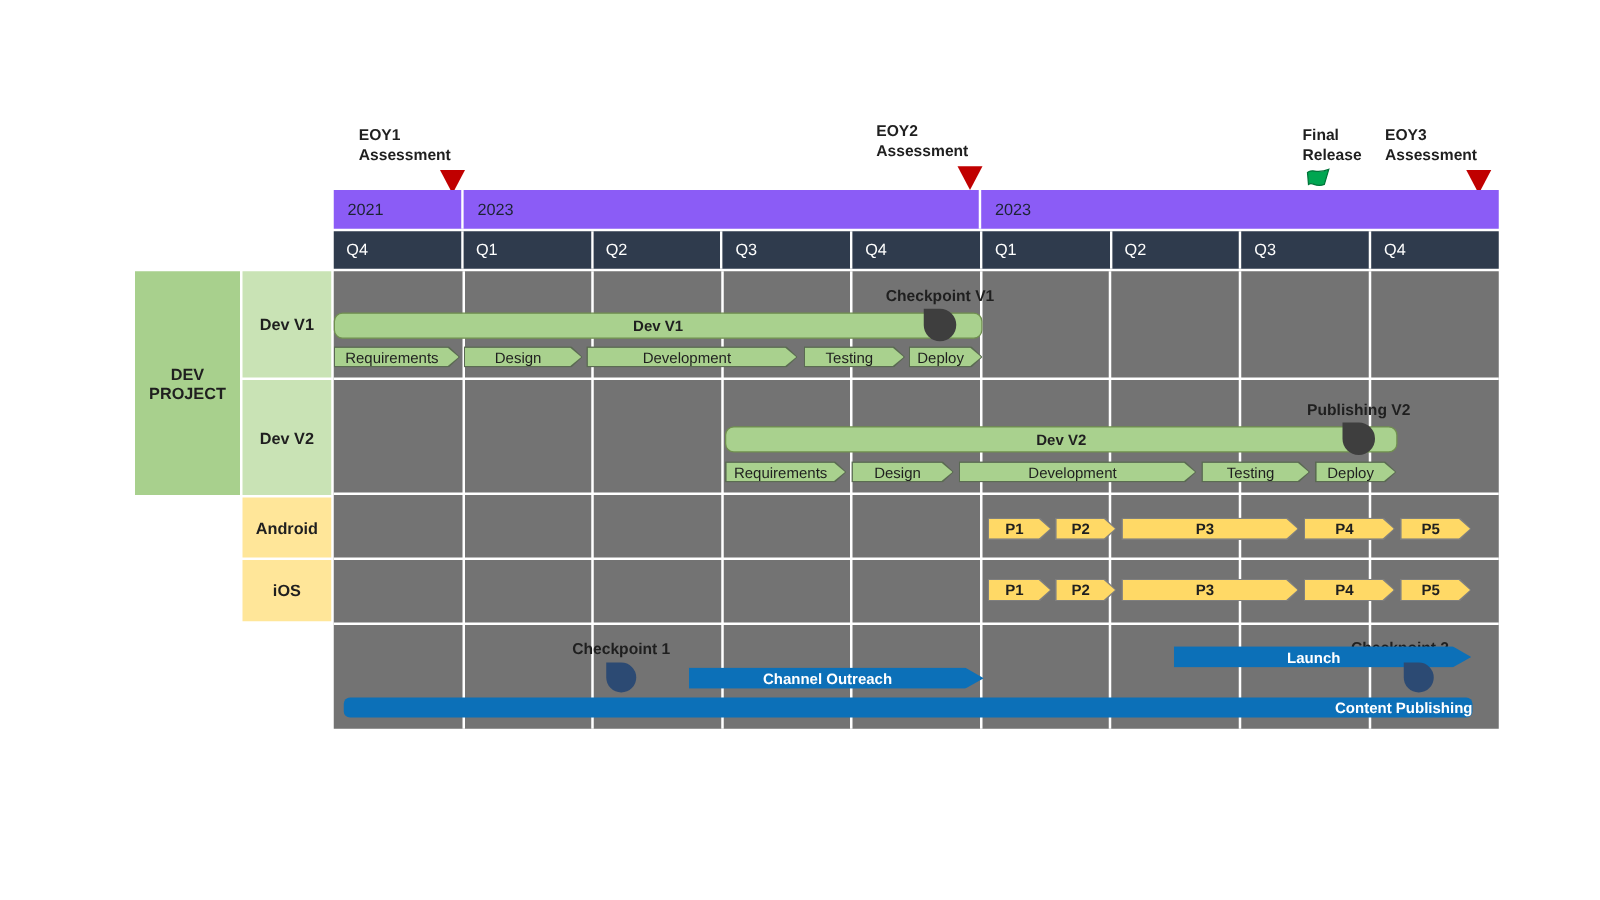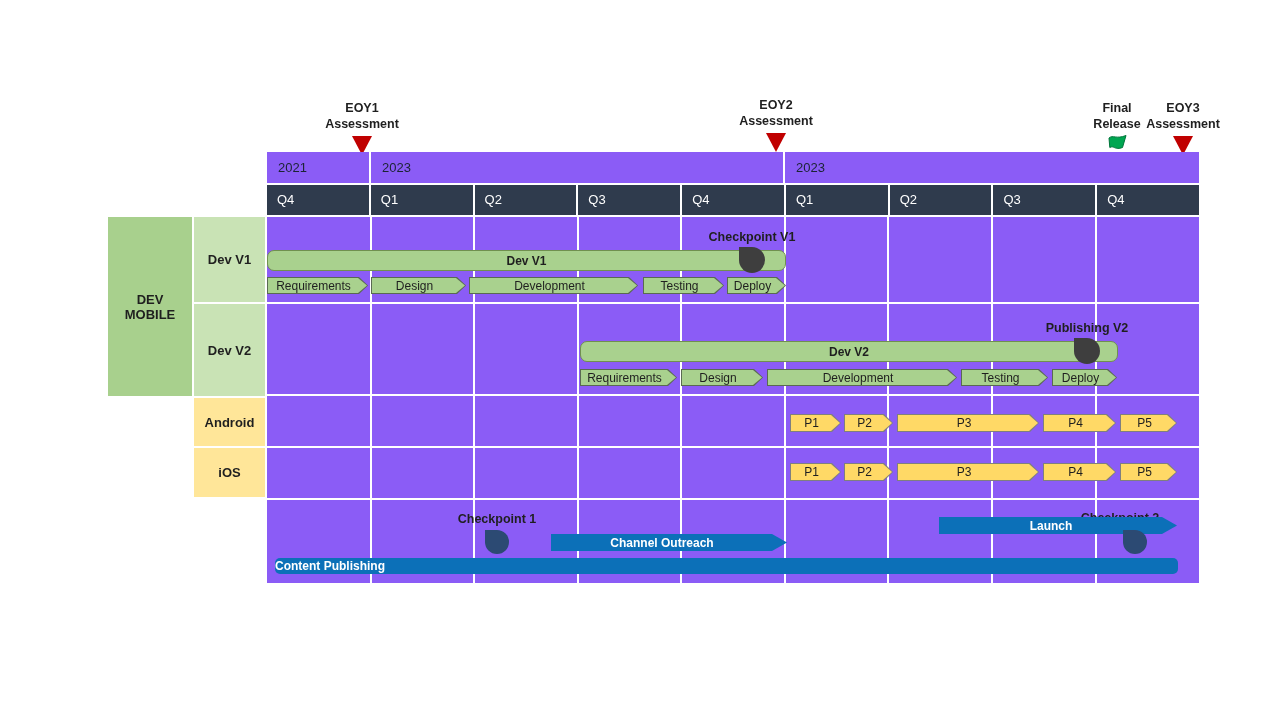--- a/index.html
+++ b/index.html
@@ -2,67 +2,67 @@
 <html><head>
 <meta charset="utf-8">
 <style>
   * { margin:0; padding:0; box-sizing:border-box; }
   html,body { background:#fff; }
   .stage {
     position:relative; width:1280px; height:720px; background:#ffffff;
     font-family:"Liberation Sans", sans-serif; overflow:hidden; color:#1f1f1f;
   }
   
-  .milestone { position:absolute; transform:translateX(-50%); text-align:center; width:150px; }
+  .milestone { position:absolute; transform:translateX(-50%); width:150px; }
   .milestone .mlabel { font-weight:bold; font-size:12.5px; line-height:16px; white-space:pre-line; color:#1f1f1f; }
   .tri { width:0; height:0; margin:4px auto 0; border-left:10px solid transparent;
          border-right:10px solid transparent; border-top:19px solid #C00000; }
   .flagwrap { margin-top:1px; height:24px; }
   
   .yearband { position:absolute; left:267px; top:152px; width:932px; height:31px; display:flex; }
   .ycell { background:#8b5cf6; color:#1b2433; font-size:13px; line-height:31px; padding-left:11px; }
   .ycell:not(:last-child){ border-right:2px solid #fff; }
   .qband { position:absolute; left:267px; top:185px; width:932px; height:30px; display:flex; }
   .qcell { flex:1; background:#2F3B4D; color:#fff; font-size:13px; line-height:30px; padding-left:10px; }
   .qcell:not(:last-child){ border-right:2px solid #fff; }
   
   .scell { position:absolute; display:flex; align-items:center; justify-content:center;
            font-weight:bold; font-size:13px; text-align:center; white-space:pre-line; }
   .green-group { background:#A8D08D; }
   .green-sub   { background:#C9E3B5; }
   .yellow-group{ background:#FFC000; }
   .yellow-sub  { background:#FFE699; }
   .blue-group  { background:#0F72BC; color:#fff; }
   
-  .chart { position:absolute; left:267px; top:217px; width:932px; height:366px; background:#8b5cf6; }
+  .chart { position:absolute; left:267px; top:217px; width:932px; height:366px; background:#737373; }
   .vgrid { position:absolute; top:0; width:2px; height:366px; background:#ffffff; }
   .hgrid { position:absolute; left:0; width:932px; height:2px; background:#ffffff; }
   
   .gbar { position:absolute; height:21px; background:#A9D18E; border:1px solid #70904f; border-radius:7px;
           display:flex; align-items:center; justify-content:center; font-weight:bold; font-size:12px; }
   .chk  { position:absolute; width:26px; height:26px; border-radius:0 50% 50% 50%; background:#3E3E3E; }
   .chk.mkt { width:24px; height:24px; background:#2C4A73; }
   .chklabel { position:absolute; width:160px; text-align:center; font-weight:bold; font-size:12.5px; }
   
   .chev { position:absolute; height:17px;
           --cp: polygon(0 0, calc(100% - 9px) 0, 100% 50%, calc(100% - 9px) 100%, 0 100%); }
   .chev .edge { position:absolute; inset:0; clip-path:var(--cp); background:var(--bc); }
   .chev .fill { position:absolute; inset:1px; clip-path:var(--cp); background:var(--fc); }
   .chev .lbl  { position:absolute; inset:0; display:flex; align-items:center; justify-content:center;
                 padding-right:8px; font-size:12px; color:#1f1f1f; }
   .chev.green { --bc:#5a6a52; --fc:#A9D18E; }
   .chev.yellow{ --bc:#7f7f7f; --fc:#FFD966; height:18px; }
-  .chev.yellow .lbl { font-weight:normal; }
+  .chev.yellow .lbl { font-weight:bold; }
   
   .marrow { position:absolute; height:17px; background:#0C70B8;
             clip-path: polygon(0 0, calc(100% - 15px) 0, 100% 50%, calc(100% - 15px) 100%, 0 100%);
             display:flex; align-items:center; justify-content:center; padding-right:14px;
             color:#fff; font-weight:bold; font-size:12px; }
   .cbar { position:absolute; height:16px; background:#0C70B8; border-radius:5px;
-          display:flex; align-items:center; justify-content:flex-start; color:#fff; font-weight:bold; font-size:12px; }
+          display:flex; align-items:center; justify-content:flex-end; color:#fff; font-weight:bold; font-size:12px; }
 </style>
 </head>
 <body>
 
 <div class="stage">
 
   <div class="milestone" style="left:362px; top:100px;">
     <div class="mlabel">EOY1
 Assessment</div>
     <div class="tri"></div>
@@ -99,21 +99,21 @@
     <div class="qcell">Q2</div>
     <div class="qcell">Q3</div>
     <div class="qcell">Q4</div>
     <div class="qcell">Q1</div>
     <div class="qcell">Q2</div>
     <div class="qcell">Q3</div>
     <div class="qcell">Q4</div>
   </div>
 
   <div class="scell green-group" style="left:108px; top:217px; width:84px; height:179px;">DEV
-MOBILE</div>
+PROJECT</div>
   <div class="scell green-sub" style="left:194px; top:217px; width:71px; height:85px;">Dev V1</div>
   <div class="scell green-sub" style="left:194px; top:304px; width:71px; height:92px;">Dev V2</div>
   <div class="scell yellow-sub" style="left:194px; top:398px; width:71px; height:48px;">Android</div>
   <div class="scell yellow-sub" style="left:194px; top:448px; width:71px; height:49px;">iOS</div>
 
   <div class="chart">
 
     <div class="vgrid" style="left:103px;"></div>
     <div class="vgrid" style="left:206px;"></div>
     <div class="vgrid" style="left:310px;"></div>

